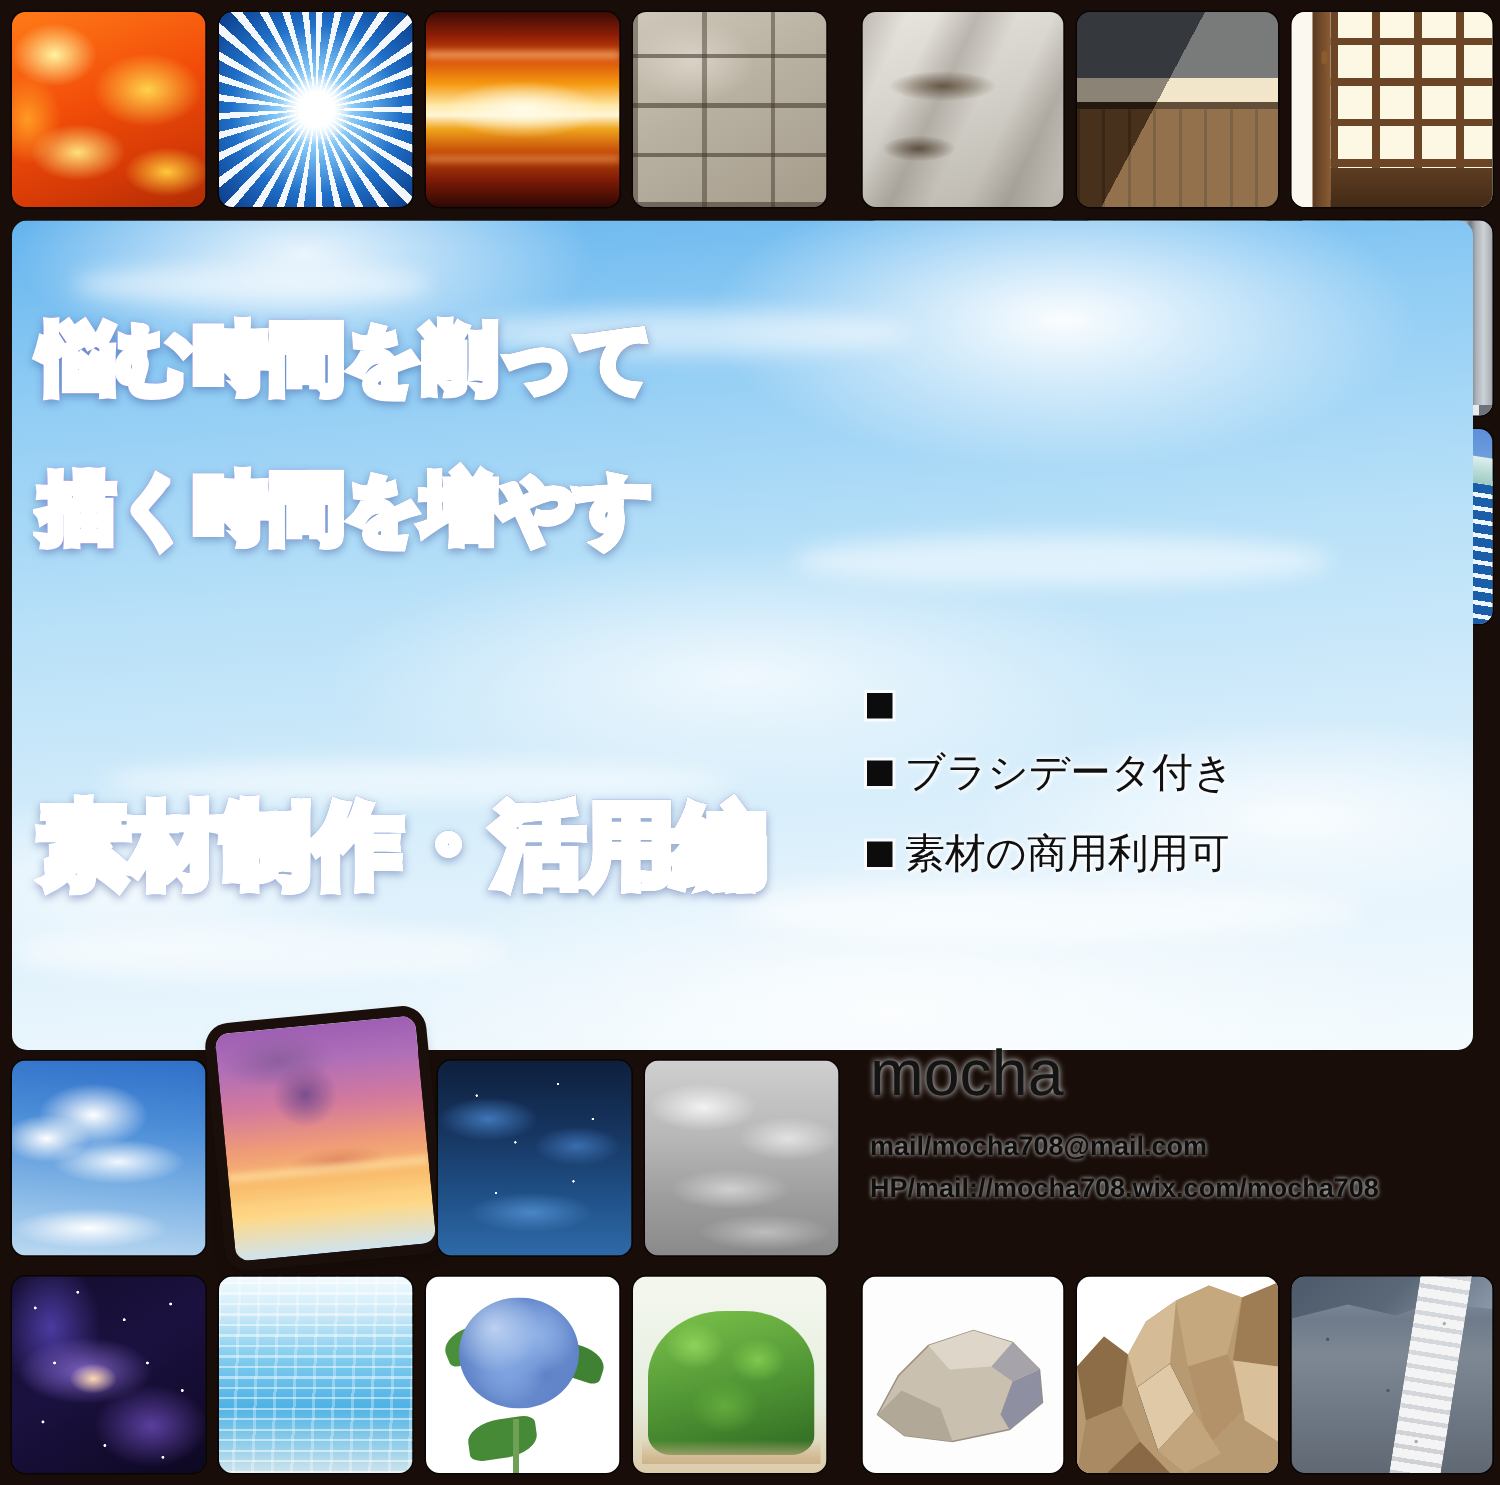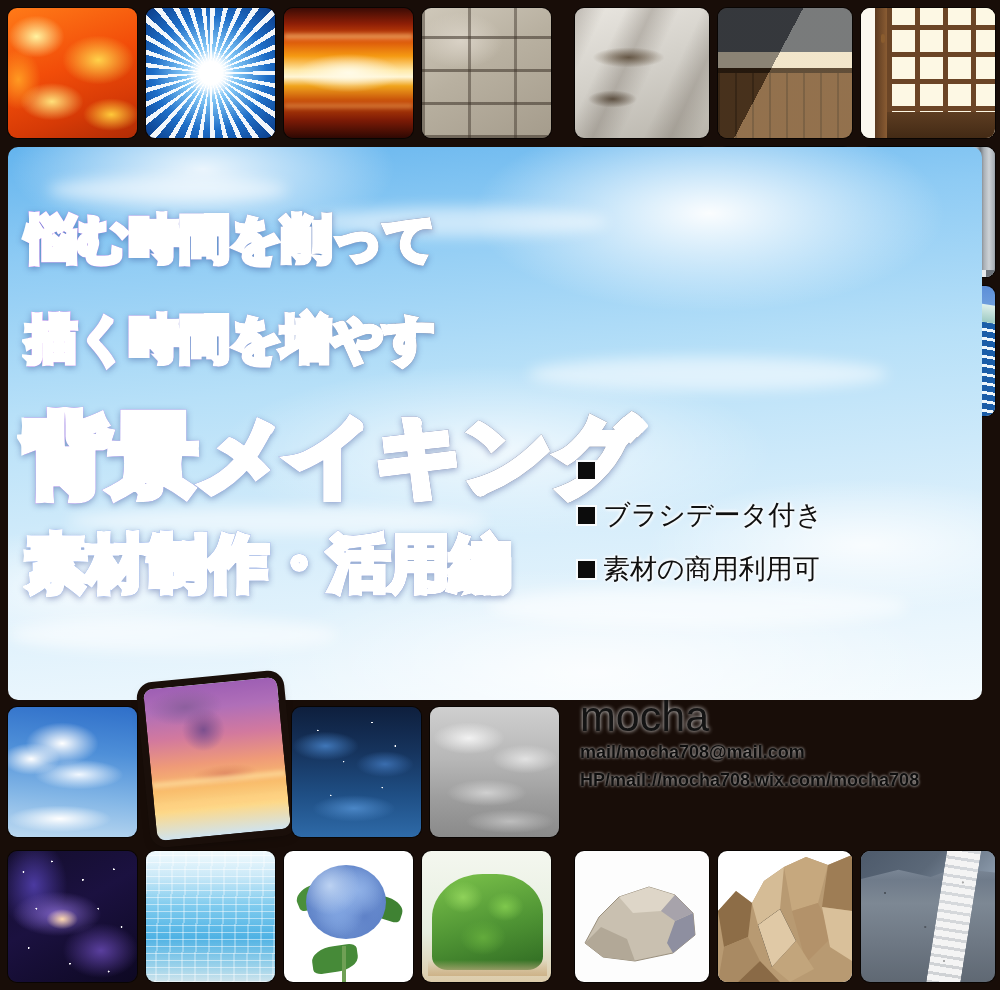--- a/index.html
+++ b/index.html
@@ -85,21 +85,21 @@
   .bullet .sq{
     width:17px;height:17px;background:#0c0c0c;
     margin-right:8px;flex:0 0 auto;
     box-shadow:0 0 0 2px rgba(255,255,255,.8);
   }
 
   
   .contact{position:absolute;left:580px;top:694px;width:400px;}
   .contact .who{
     font-size:43px;color:#141414;font-weight:normal;
-    line-height:1.05;margin-bottom:0;
+    line-height:1.05;margin-bottom:12px;
     text-shadow:0 0 4px rgba(255,255,255,.9);
   }
   .contact .row{
     font-size:18px;font-weight:bold;color:#0e0e0e;
     line-height:1.55;
     text-shadow:0 0 3px rgba(255,255,255,.9);
   }
 </style>
 </head>
 <body>
@@ -255,21 +255,20 @@
     <div class="wisp" style="left:520px;top:210px;width:360px;height:34px;"></div>
     <div class="wisp" style="left:60px;top:360px;width:420px;height:28px;"></div>
     <div class="wisp" style="left:480px;top:440px;width:420px;height:40px;"></div>
     <div class="wisp" style="left:0px;top:470px;width:330px;height:36px;"></div>
   </div>
 
   <div style="position:absolute;left:555px;top:430px;width:34px;height:270px;background:transparent;"></div>
 
   <div class="hl hl-line1">悩む時間を削って</div>
   <div class="hl hl-line2">描く時間を増やす</div>
-  <div class="hl hl-big">背景メイキング</div>
   <div class="hl hl-sub">素材制作・活用編</div>
 
   <div class="bullets">
     <div class="bullet">
       <span class="sq"></span>
     </div>
     <div class="bullet">
       <span class="sq"></span>
       <span>ブラシデータ付き</span>
     </div>

